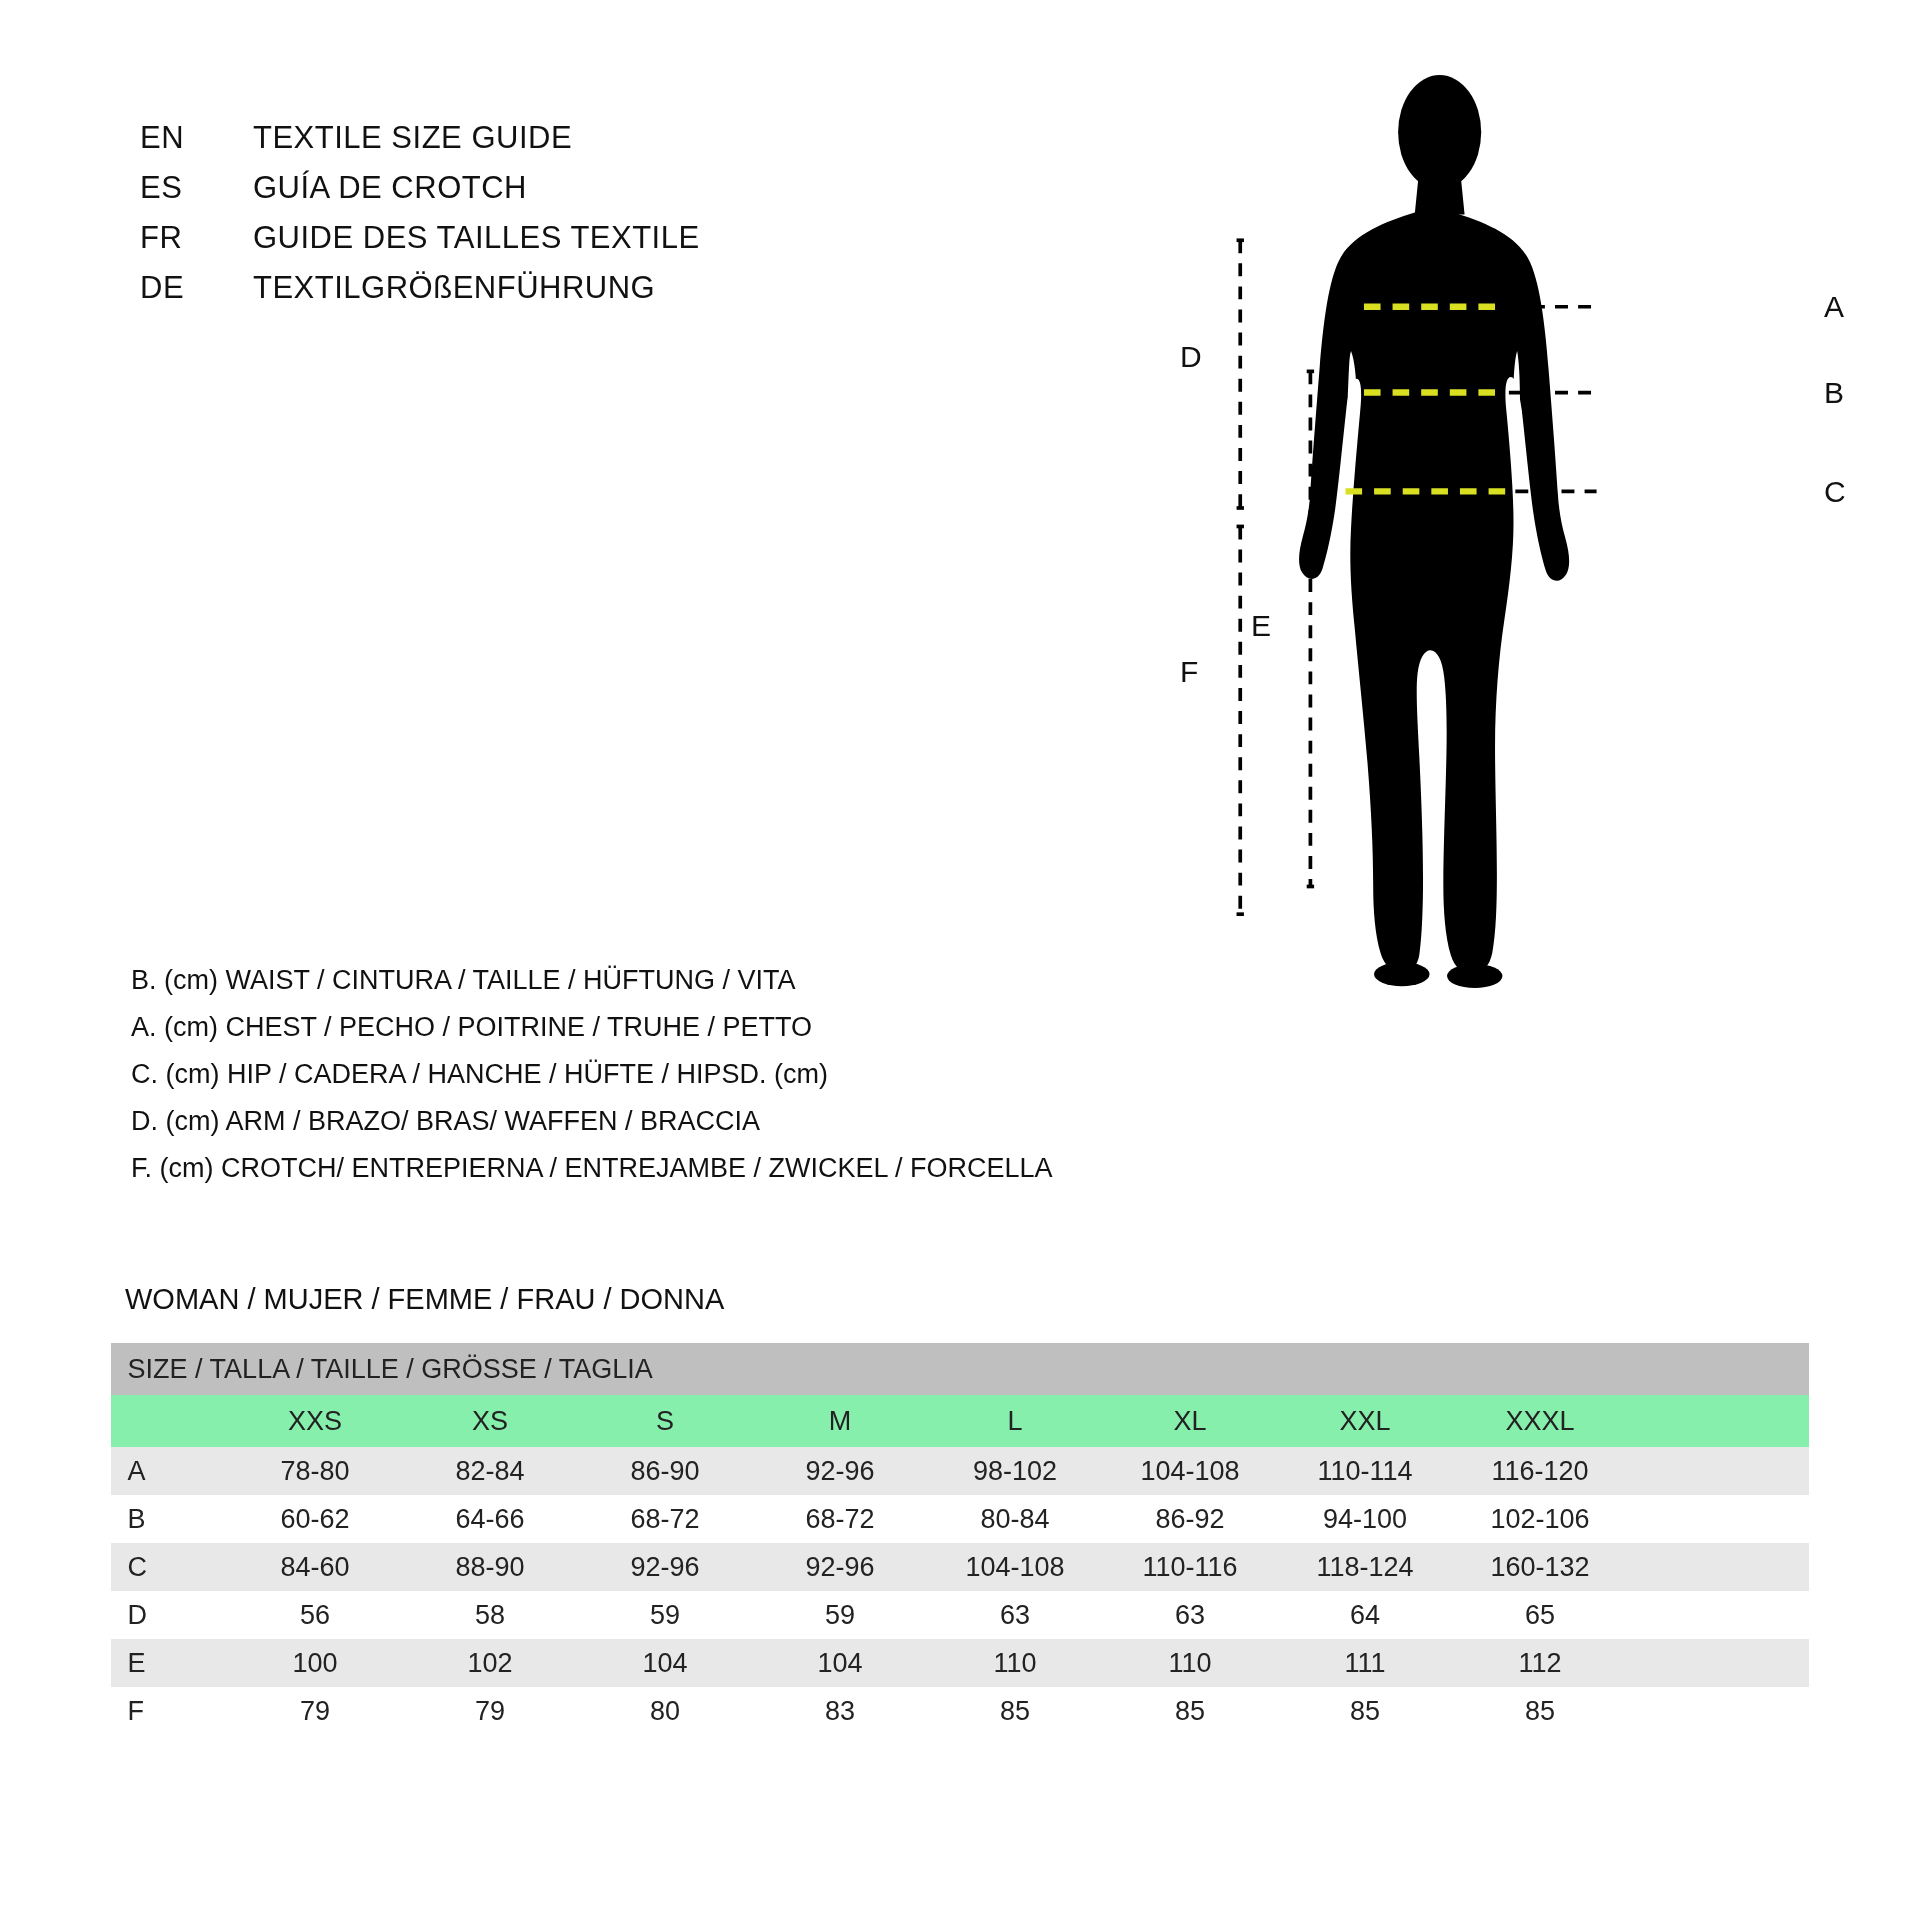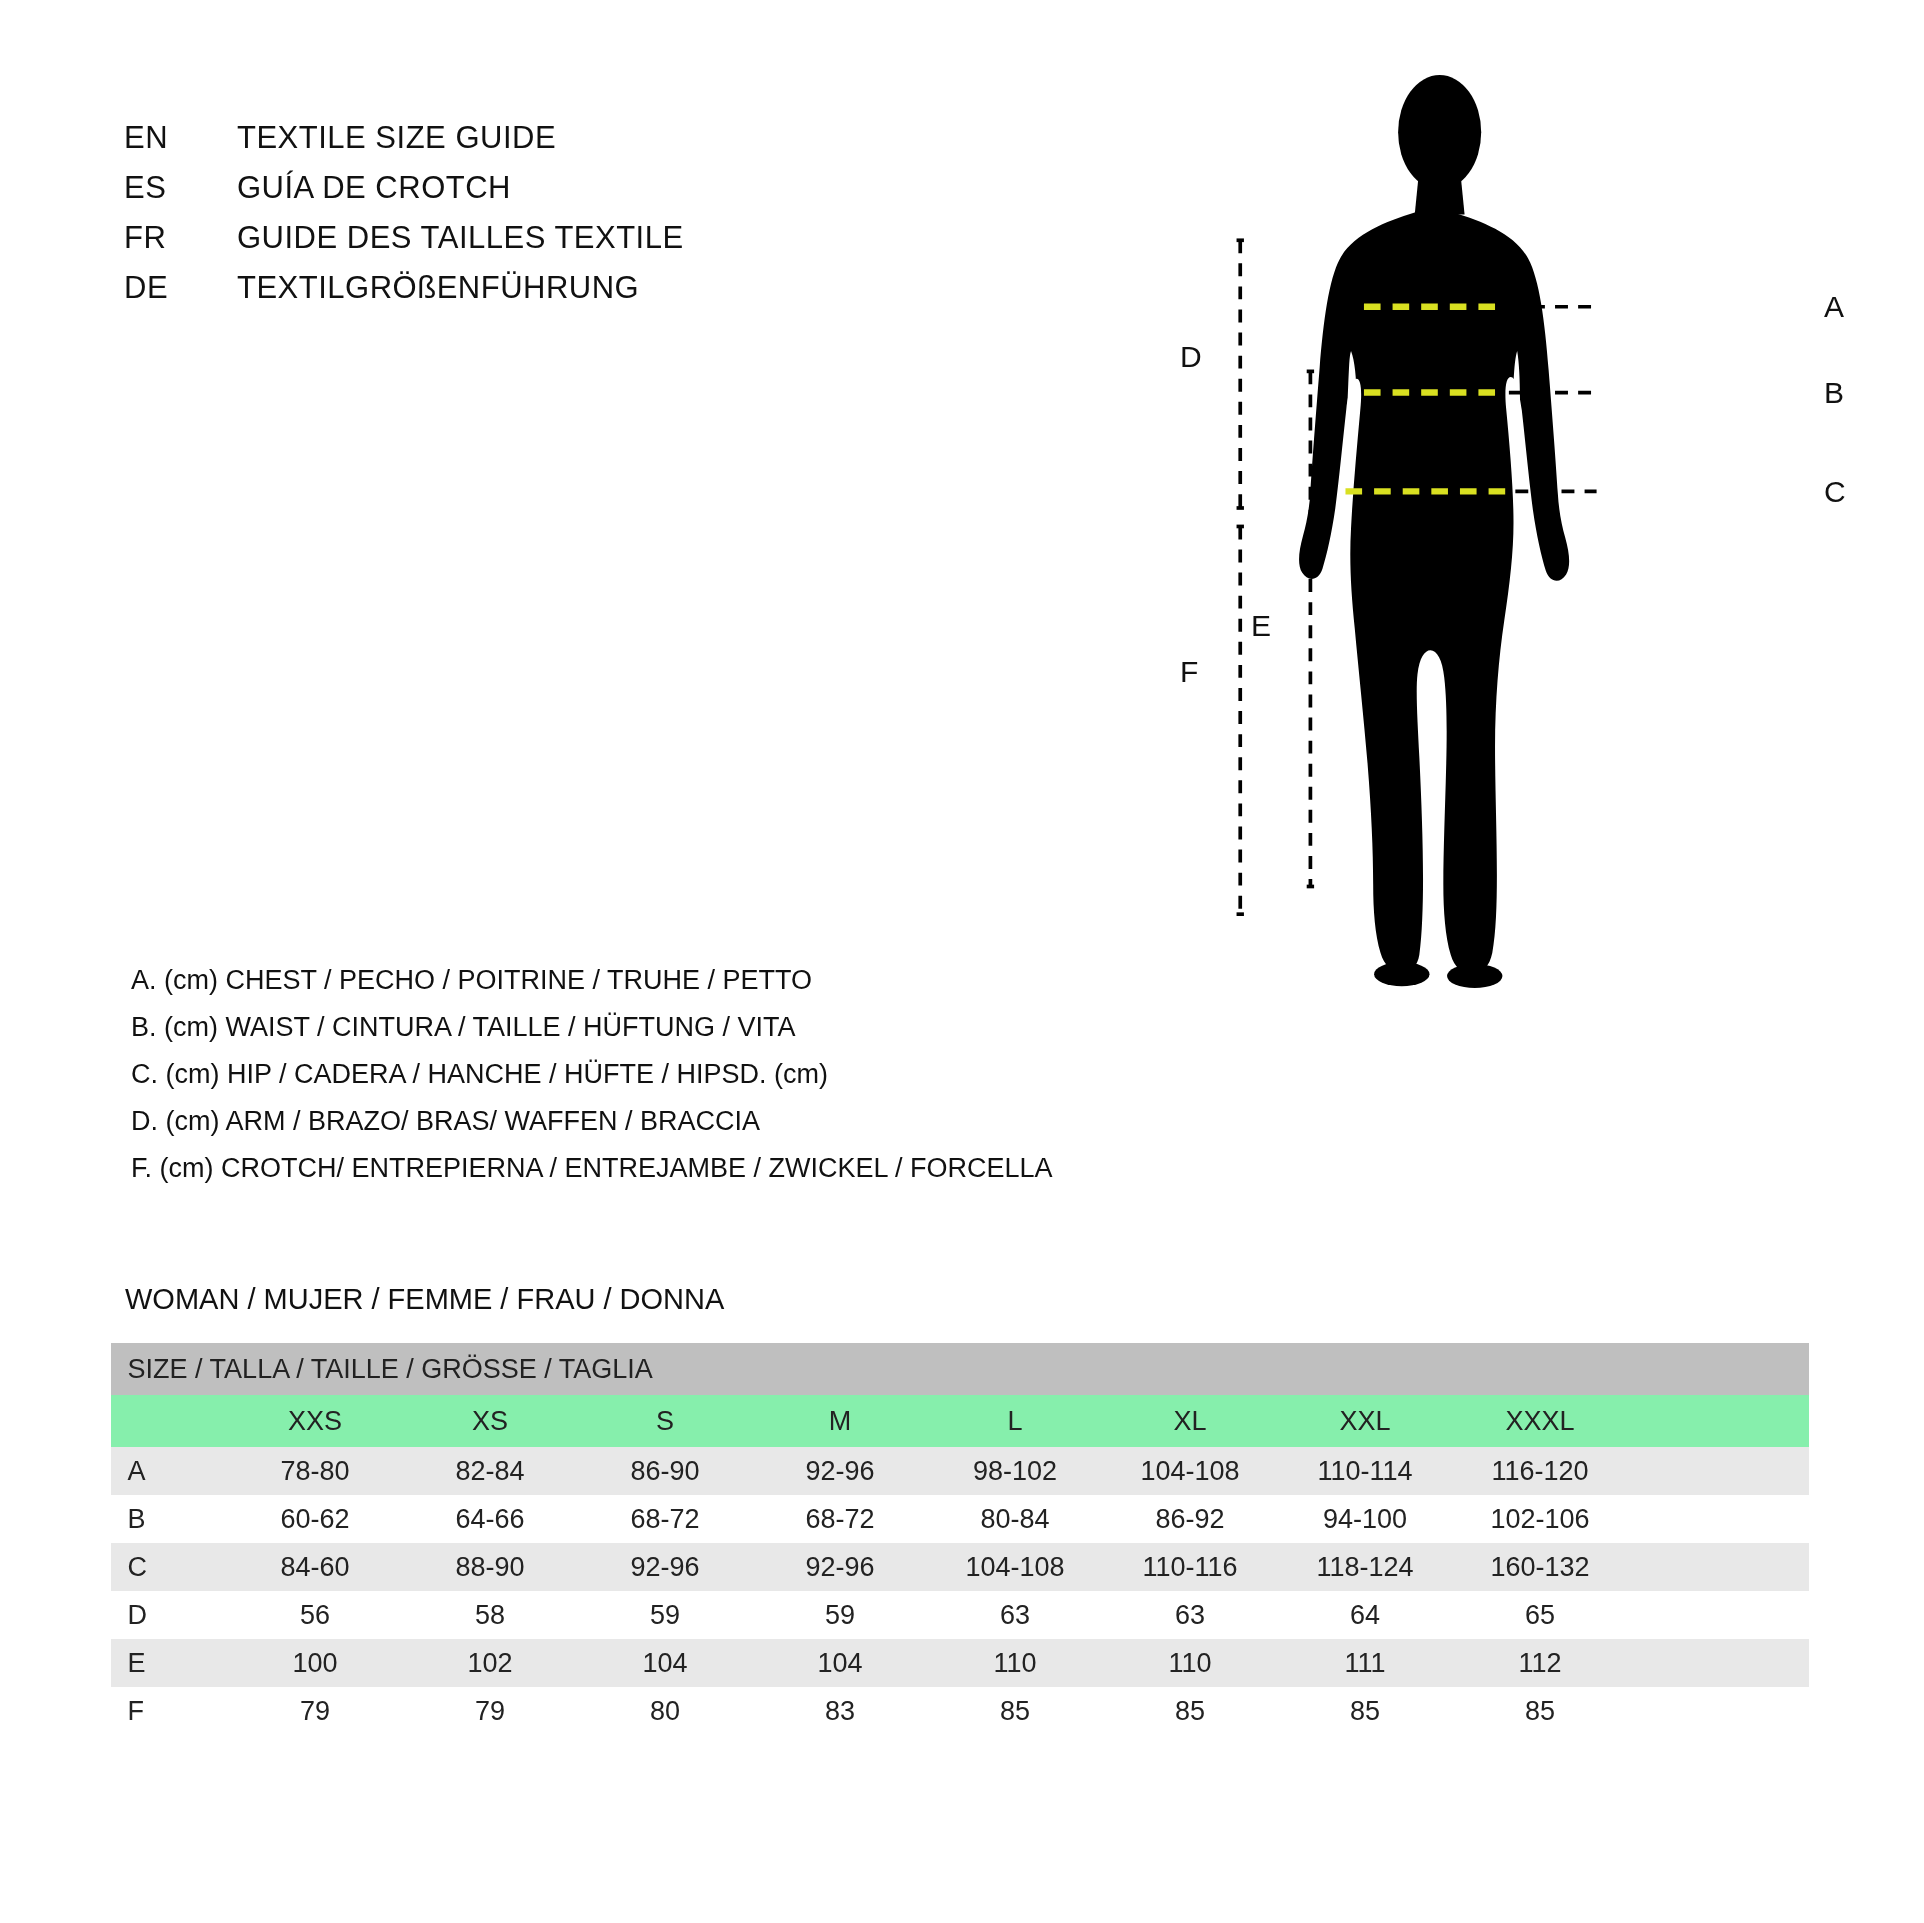--- a/index.html
+++ b/index.html
@@ -12,21 +12,21 @@
     height: 1923px;
     font-family: "Liberation Sans", sans-serif;
     color: #1a1a1a;
     position: relative;
     overflow: hidden;
   }
 
   
   #title-block {
     position: absolute;
-    left: 124px;
+    left: 140px;
     top: 120px;
     width: 738px;
   }
   .title-row {
     display: flex;
     align-items: baseline;
     height: 50px;
     font-size: 31px;
     letter-spacing: 0.5px;
     color: #111;
@@ -260,22 +260,22 @@
 
   <div style="position:absolute;left:689px;top:216px;font-size:30px;color:#111;">A</div>
   <div style="position:absolute;left:689px;top:302px;font-size:30px;color:#111;">B</div>
   <div style="position:absolute;left:689px;top:401px;font-size:30px;color:#111;">C</div>
   <div style="position:absolute;left:45px;top:266px;font-size:30px;color:#111;">D</div>
   <div style="position:absolute;left:116px;top:535px;font-size:30px;color:#111;">E</div>
   <div style="position:absolute;left:45px;top:581px;font-size:30px;color:#111;">F</div>
 </div>
 
 <div id="legend-block">
+  <div class="legend-row">B. (cm) WAIST / CINTURA / TAILLE / HÜFTUNG / VITA</div>
   <div class="legend-row">A. (cm) CHEST / PECHO / POITRINE / TRUHE / PETTO</div>
-  <div class="legend-row">B. (cm) WAIST / CINTURA / TAILLE / HÜFTUNG / VITA</div>
   <div class="legend-row">C. (cm) HIP / CADERA / HANCHE / HÜFTE / HIPSD. (cm)</div>
   <div class="legend-row">D. (cm) ARM / BRAZO/ BRAS/ WAFFEN / BRACCIA</div>
   <div class="legend-row">F. (cm) CROTCH/ ENTREPIERNA / ENTREJAMBE / ZWICKEL / FORCELLA</div>
 </div>
 
 <div id="gender-label">WOMAN / MUJER / FEMME / FRAU / DONNA</div>
 
 <table id="size-table">
   <colgroup>
     <col class="c-label">

